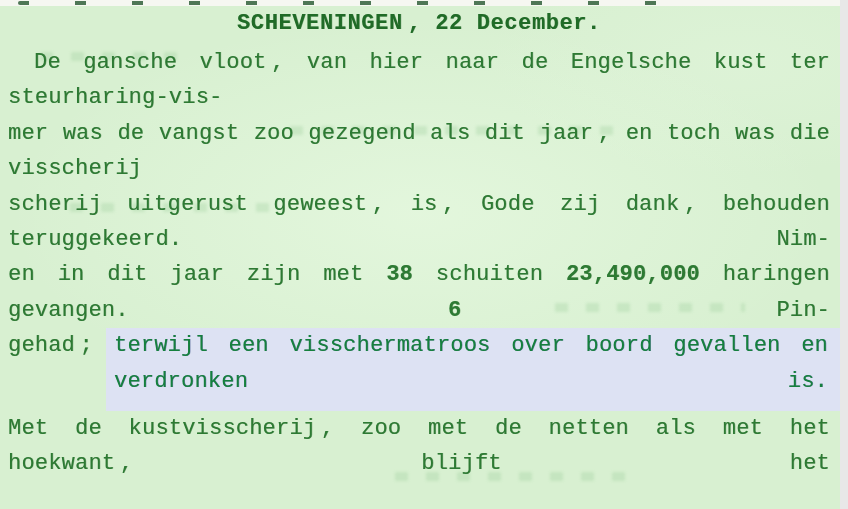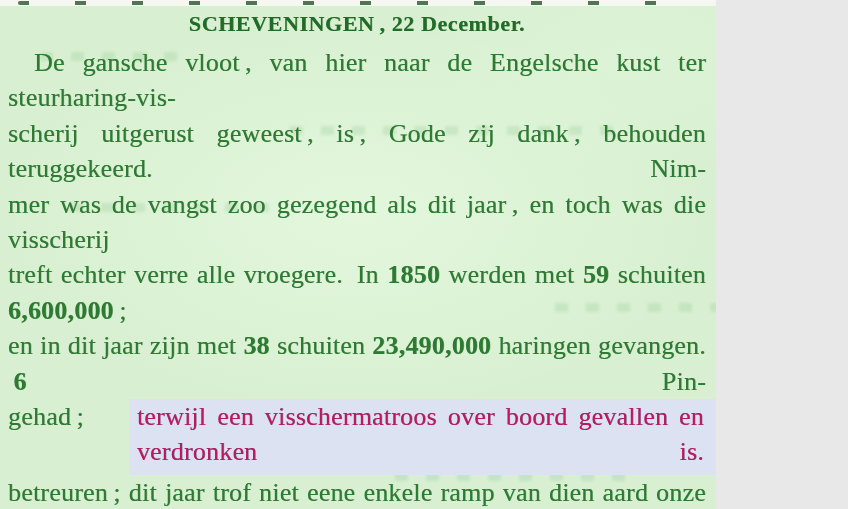--- a/index.html
+++ b/index.html
@@ -1,25 +1,25 @@
 <!DOCTYPE html>
 <html><head>
 <meta charset="utf-8">
 <style>
   html,body{margin:0;padding:0;background:#e8e8e8;}
   .page{
     position:relative;
-    width:716px;height:509px;
+    width:840px;height:509px;
     box-sizing:border-box;
     overflow:hidden;
     background:#d8f0d1;
     background-image:
       radial-gradient(ellipse 70% 55% at 50% 42%, rgba(236,252,230,.55), rgba(236,252,230,0) 70%),
       radial-gradient(ellipse 40% 30% at 88% 12%, rgba(226,245,220,.5), rgba(226,245,220,0) 75%);
-    font-family:Liberation Serif, serif;
+    font-family:Liberation Mono, monospace;
   }
   
   .top-strip{position:absolute;top:0;left:0;width:100%;height:6px;background:#f6f7f1;}
   .top-strip .marks{
     position:absolute;top:1px;left:18px;width:665px;height:4px;
     background:repeating-linear-gradient(90deg,#31603a 0 11px,transparent 11px 57px);
     opacity:.85;border-radius:2px;
   }
   
   .ghost{
@@ -37,36 +37,36 @@
   .headline{
     margin:0 0 6px 0;
     text-align:center;
     font-size:22px;line-height:30px;
     font-weight:bold;letter-spacing:.6px;
     color:#206b27;
     text-shadow:.5px 0 0 rgba(25,90,30,.45);
   }
   .body-text{color:#2d7a33;}
   .line{
-    font-size:26px;line-height:35.4px;
+    font-size:22px;line-height:35.4px;
     letter-spacing:.2px;
     text-align:justify;text-align-last:justify;
     text-shadow:.5px 0 0 rgba(30,95,35,.45);
     white-space:normal;
   }
   .line .fig,.headline .fig{font-weight:bold;}
   .indent{text-indent:26px;}
-  .hl-line{display:flex;align-items:stretch;gap:32px;}
+  .hl-line{display:flex;align-items:stretch;}
   .hl-line .prefix{flex:0 0 auto;}
   .hl-line .hl{
     flex:1 1 auto;
     margin-left:13px;margin-right:-10px;
-    padding:0 12px 5px 8px;
+    padding:0 12px 12px 8px;
     background:#dde2f3;
-    color:#be185d;
+    color:#15803d;
     text-shadow:.5px 0 0 rgba(22,52,105,.5);
     text-align:justify;text-align-last:justify;
   }
 </style>
 </head>
 <body>
 
 <div class="page">
   <div class="top-strip">
     <div class="marks"></div>
@@ -76,28 +76,26 @@
   <div class="ghost g2"></div>
   <div class="ghost g3"></div>
   <div class="ghost g4"></div>
   <div class="ghost g5"></div>
 
   <div class="content">
     <h1 class="headline">SCHEVENINGEN , 22 December.</h1>
 
     <div class="body-text">
       <div class="line indent">De gansche vloot , van hier naar de Engelsche kust ter steurharing-vis-</div>
+      <div class="line">mer was de vangst zoo gezegend als dit jaar , en toch was die visscherij</div>
       <div class="line">scherij uitgerust geweest , is , Gode zij dank , behouden teruggekeerd.  Nim-</div>
-      <div class="line">mer was de vangst zoo gezegend als dit jaar , en toch was die visscherij</div>
-      <div class="line">treft echter verre alle vroegere.  In <b class="fig">1850</b> werden met <b class="fig">59</b> schuiten <b class="fig">6,600,000</b> ;</div>
       <div class="line">en in dit jaar zijn met <b class="fig">38</b> schuiten <b class="fig">23,490,000</b> haringen gevangen.  <b class="fig">6</b> Pin-</div>
 
       <div class="line hl-line">
         <span class="prefix">gehad ;</span>
         <span class="hl">terwijl een visschermatroos over boord gevallen en verdronken is.</span>
       </div>
 
-      <div class="line">betreuren ; dit jaar trof niet eene enkele ramp van dien aard onze reederij.</div>
       <div class="line">Met de kustvisscherij , zoo met de netten als met het hoekwant , blijft het</div>
 
     </div>
   </div>
 </div>
 
 </body></html>

